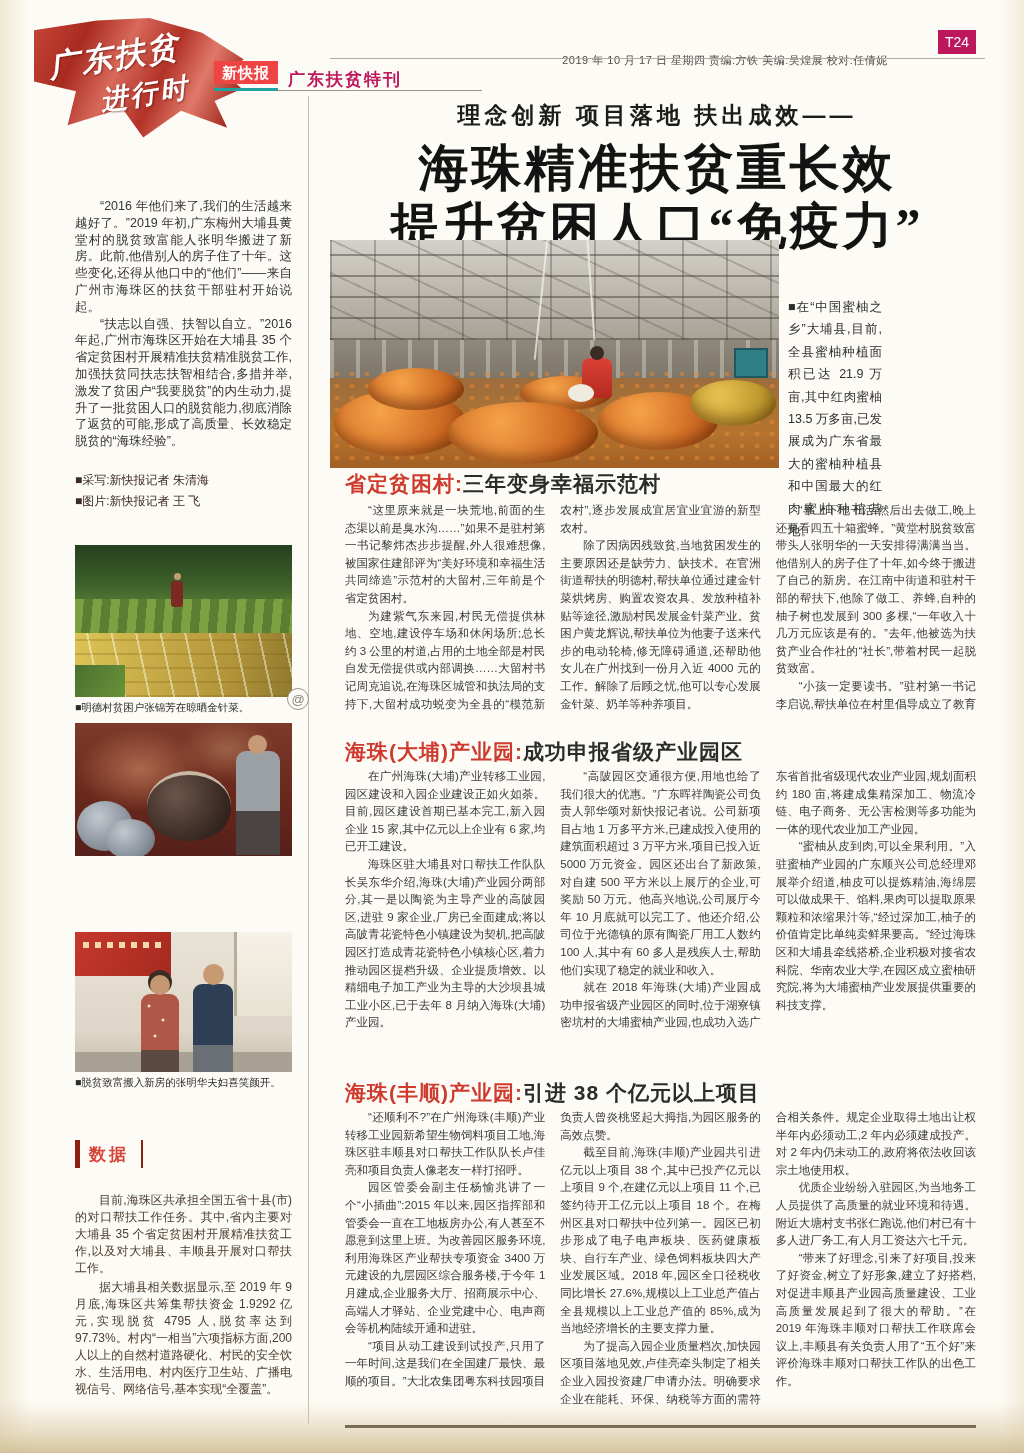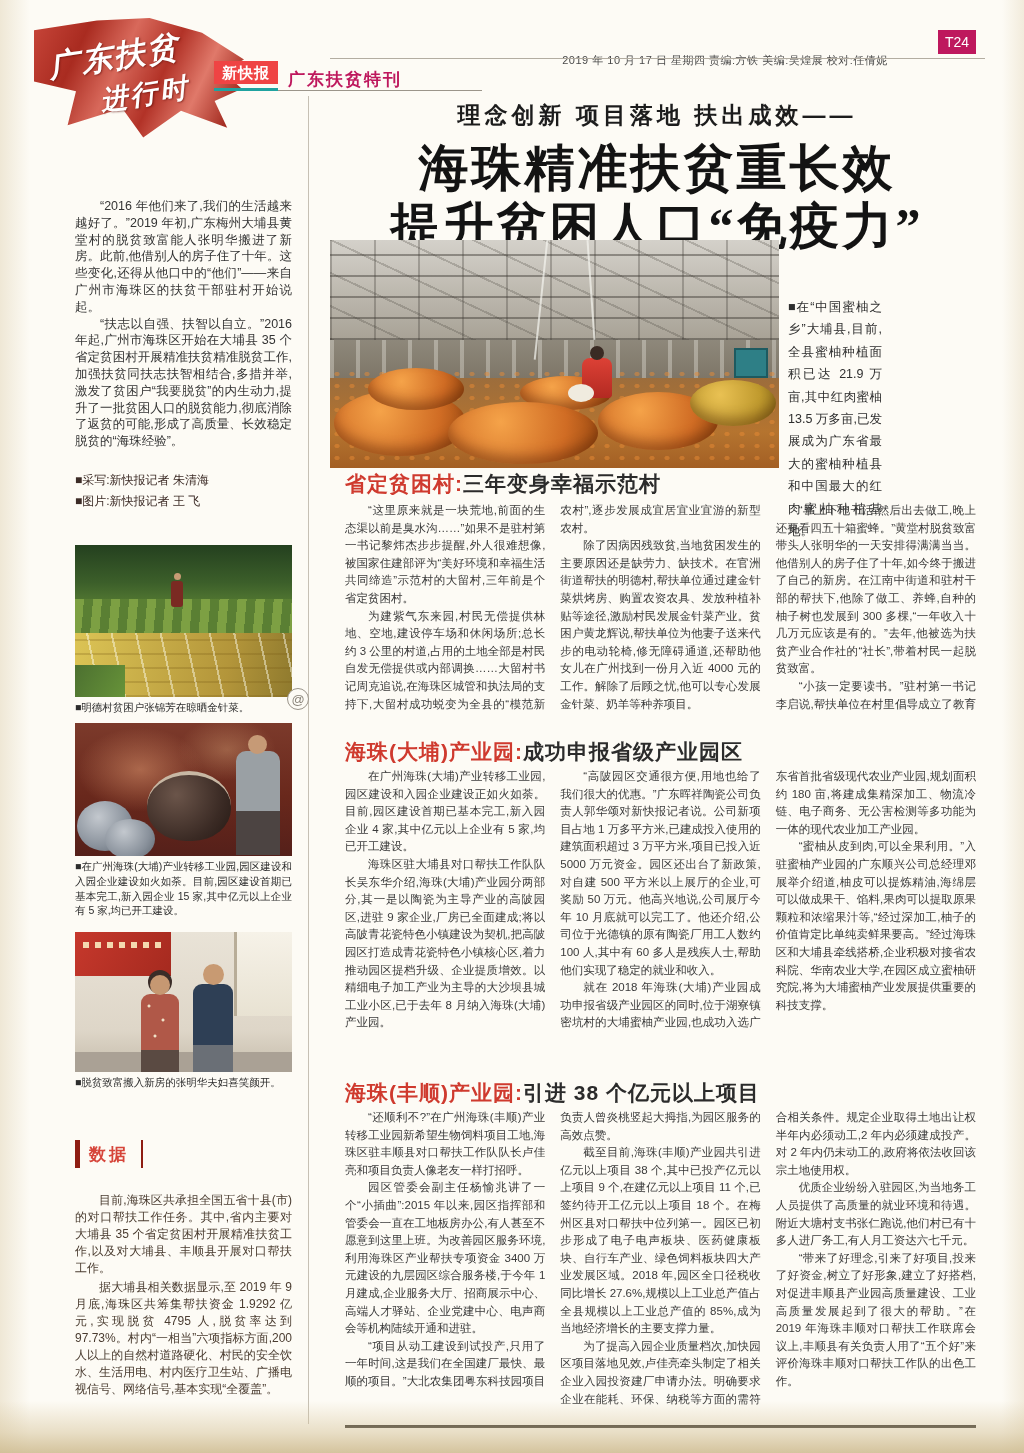--- a/index.html
+++ b/index.html
@@ -224,21 +224,20 @@
   <div class="at-badge">@</div>
 
   <div class="ph-block" style="top:723px;">
     <div class="ph-frame" style="height:133px;">
       <div class="p2-base"></div>
       <div class="p2-pot"></div>
       <div class="p2-barrel p2-b1"></div>
       <div class="p2-barrel p2-b2"></div>
       <div class="p2-person"></div>
     </div>
-    <div class="ph-caption">■在广州海珠(大埔)产业转移工业园,园区建设和入园企业建设如火如荼。目前,园区建设首期已基本完工,新入园企业 15 家,其中亿元以上企业有 5 家,均已开工建设。</div>
   </div>
 
   <div class="ph-block" style="top:932px;">
     <div class="ph-frame" style="height:140px;">
       <div class="p3-wall"></div>
       <div class="p3-banner"></div>
       <div class="p3-window"></div>
       <div class="p3-floor"></div>
       <div class="p3-woman"></div>
       <div class="p3-man"></div>
@@ -283,21 +282,21 @@
     <p>为建紫气东来园,村民无偿提供林地、空地,建设停车场和休闲场所;总长约 3 公里的村道,占用的土地全部是村民自发无偿提供或内部调换……大留村书记周克追说,在海珠区城管和执法局的支持下,大留村成功蜕变为全县的“模范新农村”,逐步发展成宜居宜业宜游的新型农村。</p>
     <p>除了因病因残致贫,当地贫困发生的主要原因还是缺劳力、缺技术。在官洲街道帮扶的明德村,帮扶单位通过建金针菜烘烤房、购置农资农具、发放种植补贴等途径,激励村民发展金针菜产业。贫困户黄龙辉说,帮扶单位为他妻子送来代步的电动轮椅,修无障碍通道,还帮助他女儿在广州找到一份月入近 4000 元的工作。解除了后顾之忧,他可以专心发展金针菜、奶羊等种养项目。</p>
     <p>“早上下地干活,然后出去做工,晚上还要看四五十箱蜜蜂。”黄堂村脱贫致富带头人张明华的一天安排得满满当当。他借别人的房子住了十年,如今终于搬进了自己的新房。在江南中街道和驻村干部的帮扶下,他除了做工、养蜂,自种的柚子树也发展到 300 多棵,“一年收入十几万元应该是有的。”去年,他被选为扶贫产业合作社的“社长”,带着村民一起脱贫致富。</p>
     <p>“小孩一定要读书。”驻村第一书记李启说,帮扶单位在村里倡导成立了教育基金,同时,继续提升村民的种植技术,“脑袋先脱贫”。</p>
   </div>
 
   <div class="sec-title st-2">
     <span class="red">海珠(大埔)产业园:</span><span class="dark">成功申报省级产业园区</span>
   </div>
   <div class="sec-body sb-2">
-    <p>在广州海珠(大埔)产业转移工业园,园区建设和入园企业建设正如火如荼。目前,园区建设首期已基本完工,新入园企业 4 家,其中亿元以上企业有 5 家,均已开工建设。</p>
+    <p>在广州海珠(大埔)产业转移工业园,园区建设和入园企业建设正如火如荼。目前,园区建设首期已基本完工,新入园企业 15 家,其中亿元以上企业有 6 家,均已开工建设。</p>
     <p>海珠区驻大埔县对口帮扶工作队队长吴东华介绍,海珠(大埔)产业园分两部分,其一是以陶瓷为主导产业的高陂园区,进驻 9 家企业,厂房已全面建成;将以高陂青花瓷特色小镇建设为契机,把高陂园区打造成青花瓷特色小镇核心区,着力推动园区提档升级、企业提质增效。以精细电子加工产业为主导的大沙坝县城工业小区,已于去年 8 月纳入海珠(大埔)产业园。</p>
     <p>“高陂园区交通很方便,用地也给了我们很大的优惠。”广东晖祥陶瓷公司负责人郭华颂对新快报记者说。公司新项目占地 1 万多平方米,已建成投入使用的建筑面积超过 3 万平方米,项目已投入近 5000 万元资金。园区还出台了新政策,对自建 500 平方米以上展厅的企业,可奖励 50 万元。他高兴地说,公司展厅今年 10 月底就可以完工了。他还介绍,公司位于光德镇的原有陶瓷厂用工人数约 100 人,其中有 60 多人是残疾人士,帮助他们实现了稳定的就业和收入。</p>
     <p>就在 2018 年海珠(大埔)产业园成功申报省级产业园区的同时,位于湖寮镇密坑村的大埔蜜柚产业园,也成功入选广东省首批省级现代农业产业园,规划面积约 180 亩,将建成集精深加工、物流冷链、电子商务、无公害检测等多功能为一体的现代农业加工产业园。</p>
     <p>“蜜柚从皮到肉,可以全果利用。”入驻蜜柚产业园的广东顺兴公司总经理邓展举介绍道,柚皮可以提炼精油,海绵层可以做成果干、馅料,果肉可以提取原果颗粒和浓缩果汁等,“经过深加工,柚子的价值肯定比单纯卖鲜果要高。”经过海珠区和大埔县牵线搭桥,企业积极对接省农科院、华南农业大学,在园区成立蜜柚研究院,将为大埔蜜柚产业发展提供重要的科技支撑。</p>
   </div>
 
   <div class="sec-title st-3">
     <span class="red">海珠(丰顺)产业园:</span><span class="dark">引进 38 个亿元以上项目</span>
   </div>
   <div class="sec-body sb-3">

